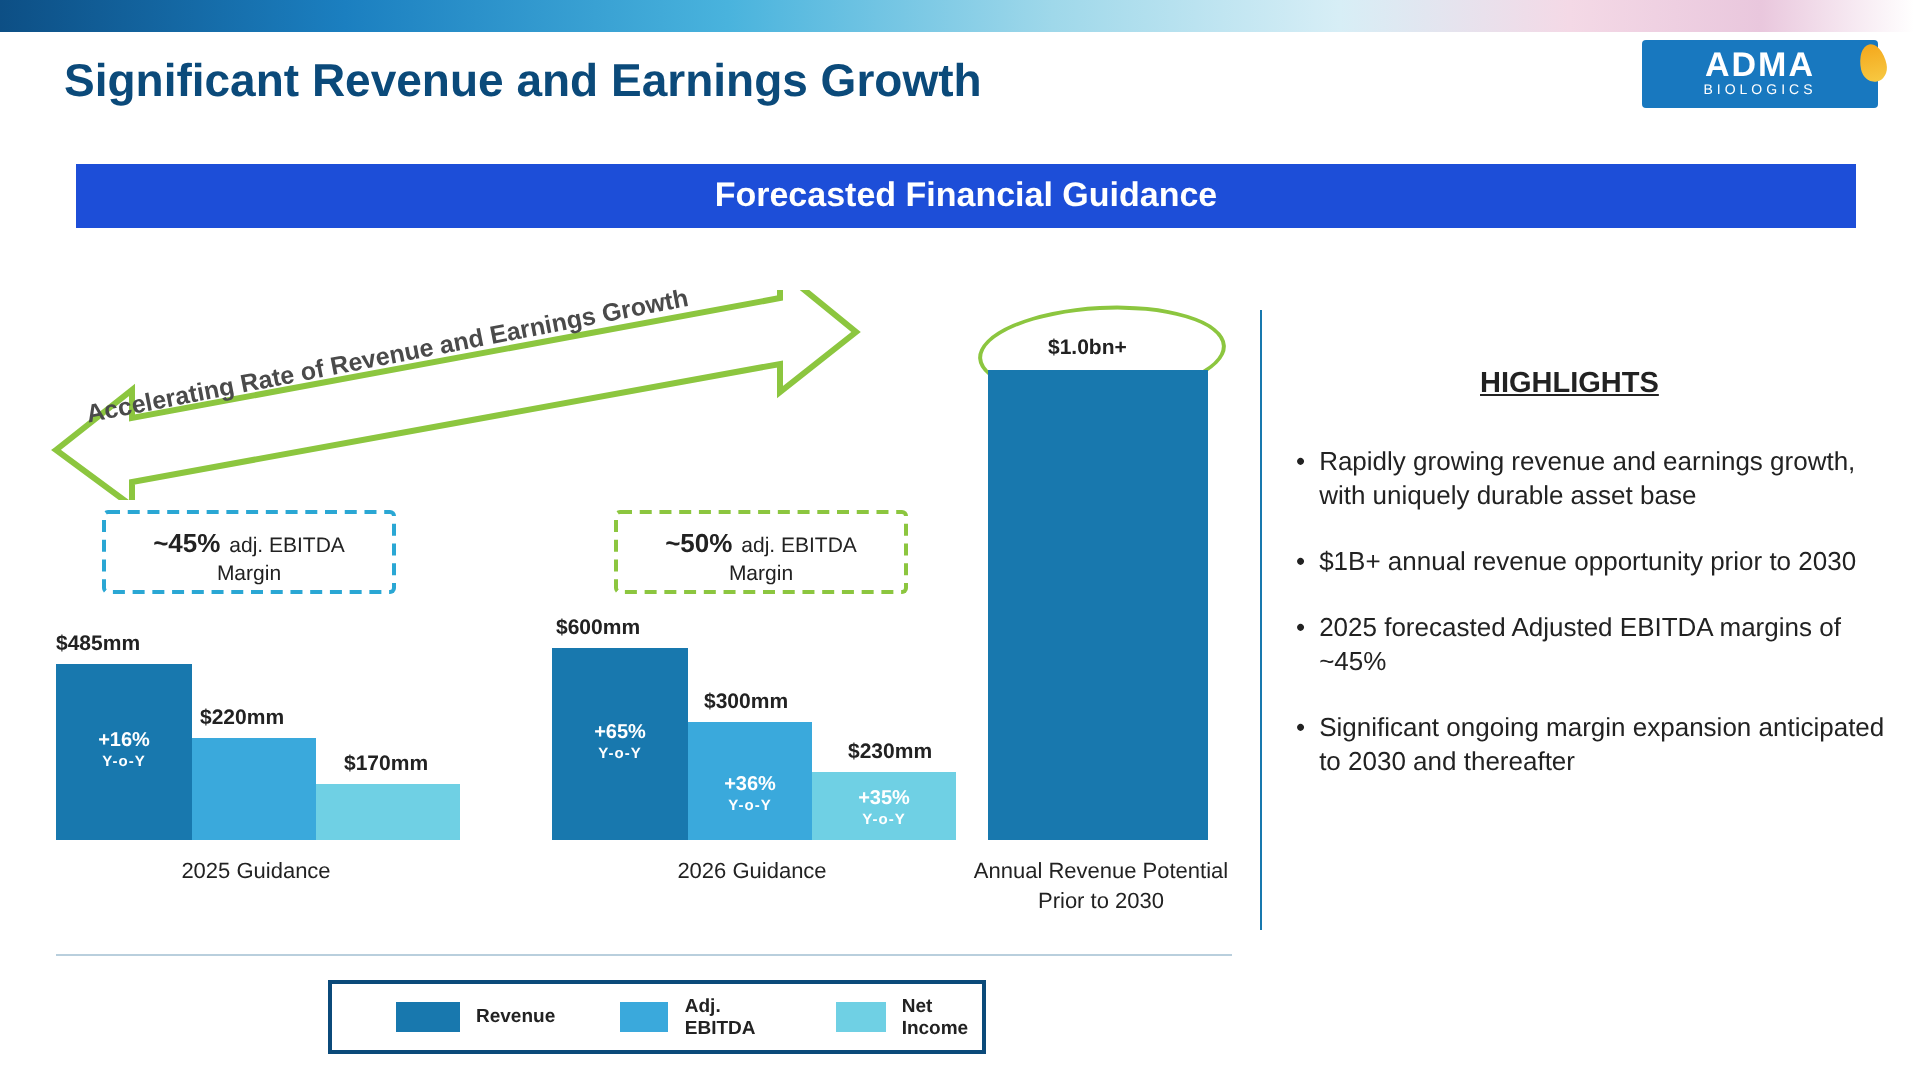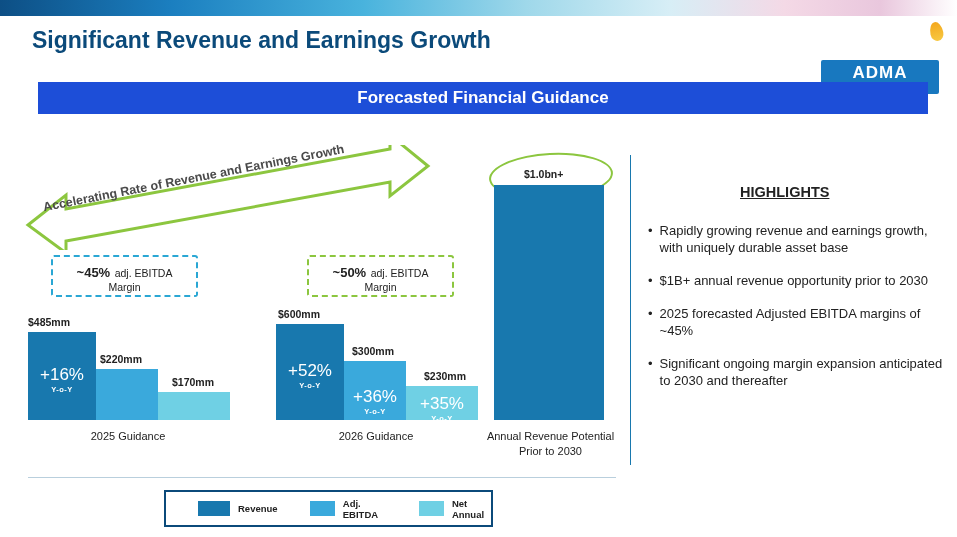--- a/index.html
+++ b/index.html
@@ -12,21 +12,21 @@
   }
   
   .topband{
     position:absolute;left:0;top:0;width:957px;height:16px;
     background:linear-gradient(90deg,#0d4f85 0%,#1b7fc0 18%,#49b3dd 38%,#9fd8ea 55%,#d7eef6 70%,#f4d9e6 82%,#e9c7dd 92%,#ffffff 100%);
   }
   
   .logo{
     position:absolute;right:18px;top:20px;width:118px;height:34px;
     background:#1878bf;border-radius:2px;
-    display:flex;flex-direction:column;align-items:center;justify-content:center;margin-top:40px;
+    display:flex;flex-direction:column;align-items:center;justify-content:center;
   }
   .logo-main{color:#fff;font-weight:bold;font-size:17px;letter-spacing:1px;line-height:17px;}
   .logo-sub{color:#fff;font-size:7px;letter-spacing:2px;line-height:9px;}
   .logo-drop{
     position:absolute;right:14px;top:22px;width:13px;height:19px;
     background:linear-gradient(180deg,#f4a81d 0%,#f7c841 100%);
     border-radius:50% 50% 50% 50%/60% 60% 40% 40%;
     transform:rotate(-12deg);
   }
   
@@ -58,21 +58,21 @@
   }
   .margin-box.green{border-color:#8cc63f;}
   .mb-big{font-size:13px;font-weight:bold;color:#222;}
   .mb-small{font-size:10.5px;color:#222;font-weight:normal;}
   .mb-line2{font-size:10.5px;color:#222;}
   
   .bar{position:absolute;bottom:0;}
   .bar .inbar{
     position:absolute;left:0;right:0;text-align:center;color:#fff;
   }
-  .bar .inbar .pct{font-size:17px;font-weight:normal;display:block;}
+  .bar .inbar .pct{font-size:10px;font-weight:bold;display:block;}
   .bar .inbar .yoy{font-size:7.5px;font-weight:bold;display:block;letter-spacing:.5px;}
   .barlabel{
     position:absolute;font-size:10.5px;color:#222;white-space:nowrap;font-weight:bold;
   }
   .grouplabel{
     position:absolute;font-size:11px;color:#222;text-align:center;
   }
   .bottomrule{position:absolute;left:28px;top:357px;width:588px;height:1px;background:#b9cfdd;}
   
   .ellipse{
@@ -149,21 +149,21 @@
   <div class="bar" style="left:96px;top:249px;width:62px;height:51px;background:#3aa9dc;"></div>
 
   <div class="barlabel" style="left:172px;top:256px;">$170mm</div>
   <div class="bar" style="left:158px;top:272px;width:72px;height:28px;background:#6fd0e4;"></div>
 
   <div class="grouplabel" style="left:28px;top:310px;width:200px;">2025 Guidance</div>
 
   <div class="barlabel" style="left:278px;top:188px;">$600mm</div>
   <div class="bar" style="left:276px;top:204px;width:68px;height:96px;background:#1878ae;">
     <div class="inbar" style="top:37px;">
-      <span class="pct">+52%</span>
+      <span class="pct">+65%</span>
       <span class="yoy">Y-o-Y</span>
     </div>
   </div>
 
   <div class="barlabel" style="left:352px;top:225px;">$300mm</div>
   <div class="bar" style="left:344px;top:241px;width:62px;height:59px;background:#3aa9dc;">
     <div class="inbar" style="top:26px;">
       <span class="pct">+36%</span>
       <span class="yoy">Y-o-Y</span>
     </div>
@@ -214,15 +214,15 @@
   <div class="legend-item">
     <span class="legend-swatch" style="background:#1878ae;"></span>
     <span class="legend-label">Revenue</span>
   </div>
   <div class="legend-item">
     <span class="legend-swatch" style="background:#3aa9dc;"></span>
     <span class="legend-label">Adj. EBITDA</span>
   </div>
   <div class="legend-item">
     <span class="legend-swatch" style="background:#6fd0e4;"></span>
-    <span class="legend-label">Net Annual</span>
+    <span class="legend-label">Net Income</span>
   </div>
 </div>
 
 </body></html>

